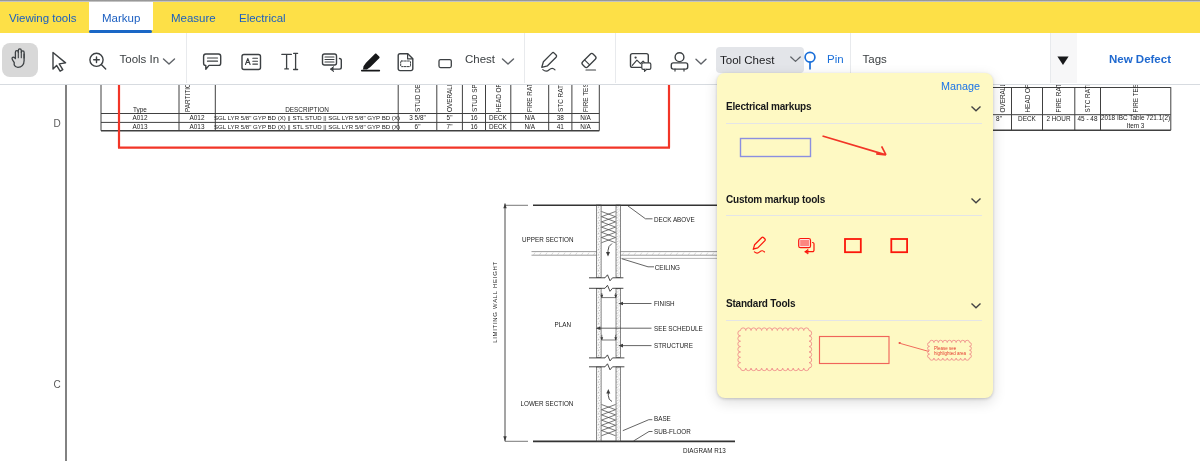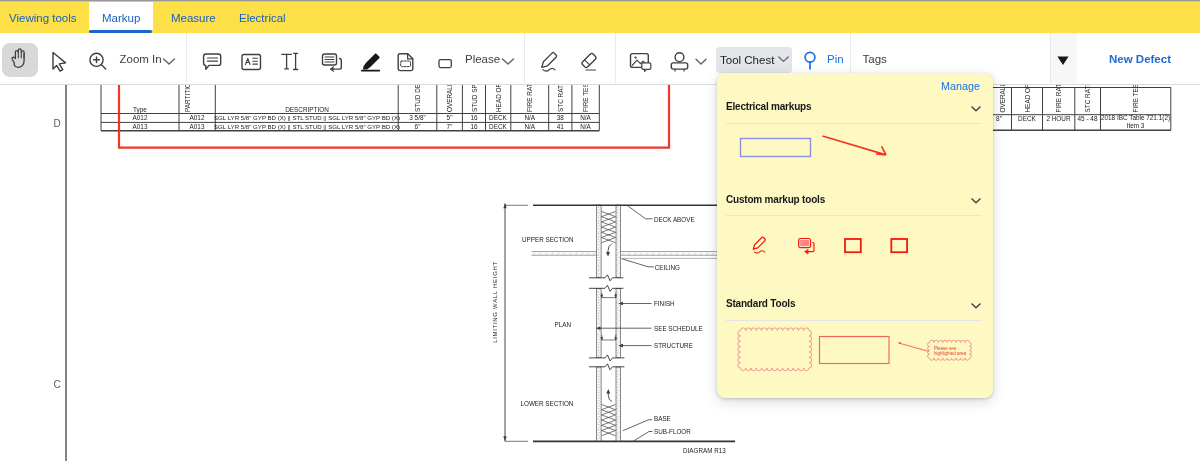--- a/index.html
+++ b/index.html
@@ -14,21 +14,21 @@
 .cx { white-space:nowrap; }
 .activebg { position:absolute; left:89px; top:0; width:64px; height:28px; background:#fff; }
 .underline { position:absolute; left:89px; top:27.5px; width:63px; height:3px; background:#1a67c6; border-radius:2px; }
 .toolbar { left:0; top:33px; width:1200px; height:52px; background:#fff;
   border-bottom:1px solid #d7dbe0; }
 .sep { position:absolute; top:0; width:1px; height:50px; background:#e8eaed; }
 .handbtn { position:absolute; left:2px; top:10px; width:36px; height:34px;
   background:#d8d8d8; border-radius:8px; }
 .tbtxt { position:absolute; top:1px; height:50px; line-height:50px; color:#3c4043; font-size:11.5px; }
 .bluetxt { color:#1a6fd9; }
-.toolchest { position:absolute; left:716px; top:14px; width:76px; height:26px;
+.toolchest { position:absolute; left:716px; top:14px; width:88px; height:26px;
   background:#e3e5e9; border-radius:4px; color:#202124; font-size:11.5px;
   line-height:27px; padding-left:4px; }
 .newdefcol { position:absolute; left:1050px; top:0; width:27px; height:50px; background:#f7f7f8; }
 .panel { left:717px; top:73px; width:276px; height:325px; background:#fef9c3;
   border-radius:8px; box-shadow:0 1px 3px rgba(0,0,0,.18), 0 4px 14px rgba(0,0,0,.14); z-index:5; }
 .phead { position:absolute; left:9px; color:#17181a; font-size:10px; font-weight:bold;
   letter-spacing:-0.2px; white-space:nowrap; }
 .pdiv { position:absolute; left:9px; width:256px; height:1px; background:#e4e5e7; }
 .manage { position:absolute; right:13px; top:7px; color:#1a73e8; font-size:10.8px; }
 .chev { position:absolute; width:12px; height:12px; }
@@ -112,22 +112,22 @@
 
     <path d="M777.5,58.3 l5,4.6 5,-4.6" stroke="#5f6368" stroke-width="1.3"></path>
 
     <g stroke="#1a6fd9" stroke-width="1.7">
       <circle cx="810" cy="57.3" r="4.9"></circle>
       <path d="M810,62.2 v6.6"></path>
     </g>
 
     <path d="M1057.4,56.4 h11.2 l-5.6,8.6 z" fill="#17181a" stroke="none"></path>
   </svg>
-  <div class="tbtxt cx" style="left:119.5px;">Zoom In</div>
-  <div class="tbtxt cx" style="left:465px;">Please</div>
+  <div class="tbtxt cx" style="left:119.5px;">Tools In</div>
+  <div class="tbtxt cx" style="left:465px;">Chest</div>
   <div class="toolchest"><span class="cx" style="display:inline-block;">Tool Chest</span><svg style="position:absolute;right:3px;top:8px;" width="11" height="10" viewBox="0 0 11 10">
         <path d="M0.8,2 l4.7,4.4 4.7,-4.4" stroke="#5f6368" stroke-width="1.3" fill="none" stroke-linecap="round" stroke-linejoin="round"></path>
       </svg></div>
   <div class="tbtxt cx bluetxt" style="left:819px;margin-left:8px;">Pin</div>
   <div class="tbtxt cx" style="left:862.5px;text-align:center;">Tags</div>
   <div class="tbtxt cx" style="left:1109px; color:#1e68cf;font-weight:bold;">New Defect</div>
   <div class="sep" style="left:186px;"></div>
   <div class="sep" style="left:524px;"></div>
   <div class="sep" style="left:615px;"></div>
   <div class="sep" style="left:850px;"></div>

